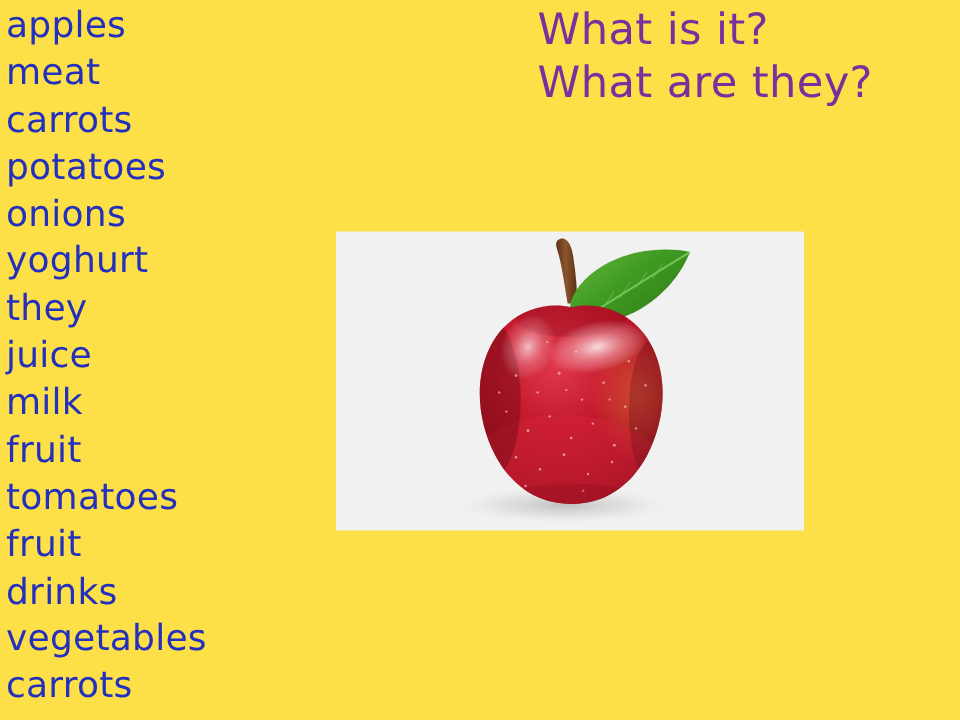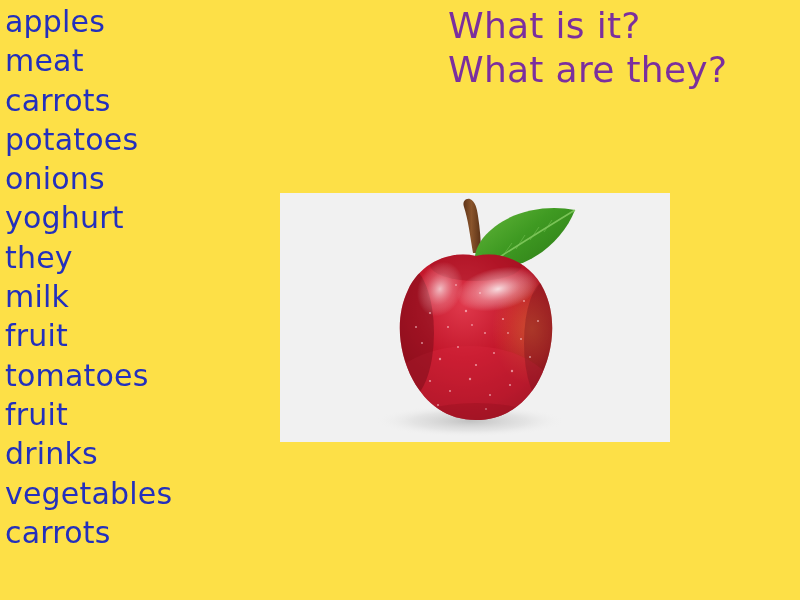--- a/index.html
+++ b/index.html
@@ -80,20 +80,21 @@
 <div id="slide">
 
   <ul id="word-list">
     <li>apples</li>
     <li>meat</li>
     <li>carrots</li>
     <li>potatoes</li>
     <li>onions</li>
     <li>yoghurt</li>
     <li>they</li>
+    <li>juice</li>
     <li>milk</li>
     <li>fruit</li>
     <li>tomatoes</li>
     <li>fruit</li>
     <li>drinks</li>
     <li>vegetables</li>
     <li>carrots</li>
   </ul>
 
   <div id="heading">

